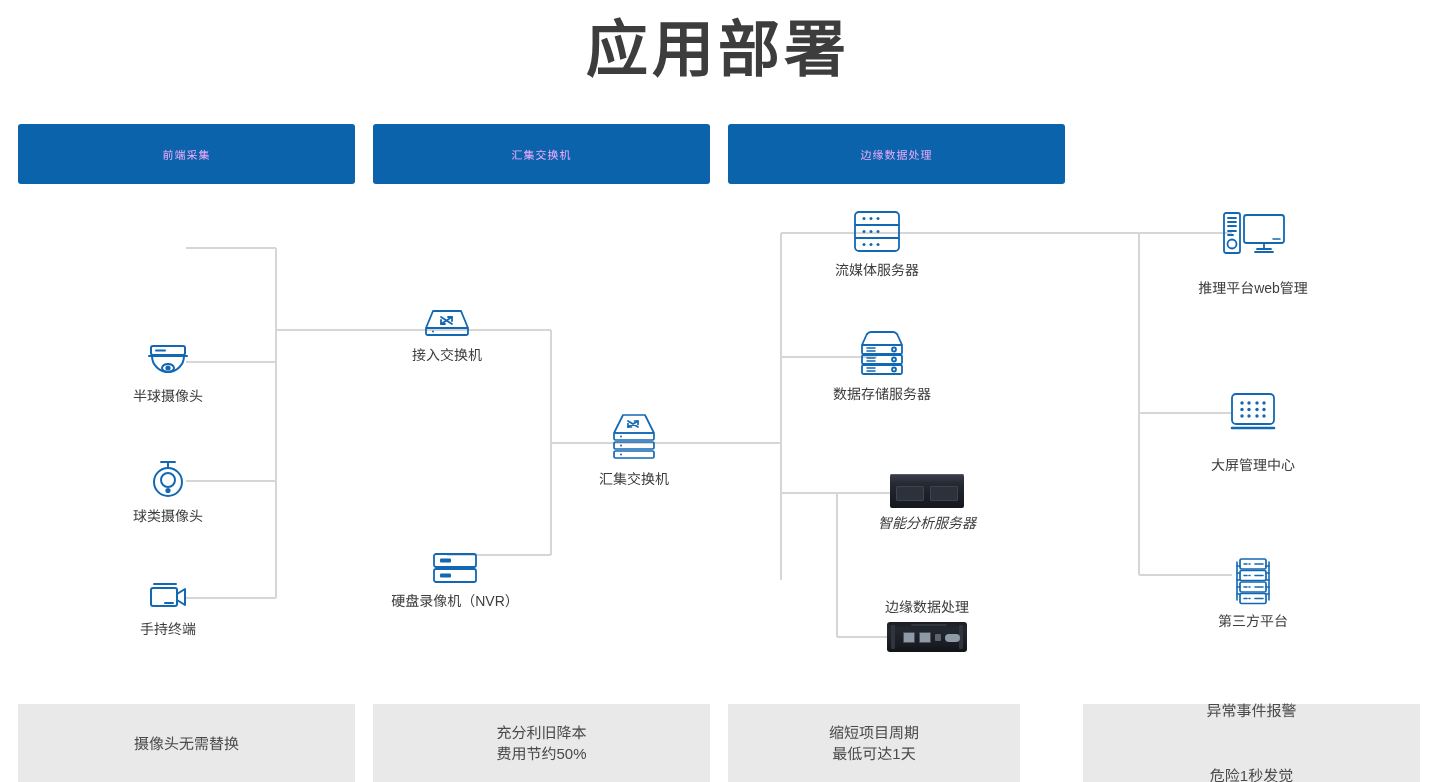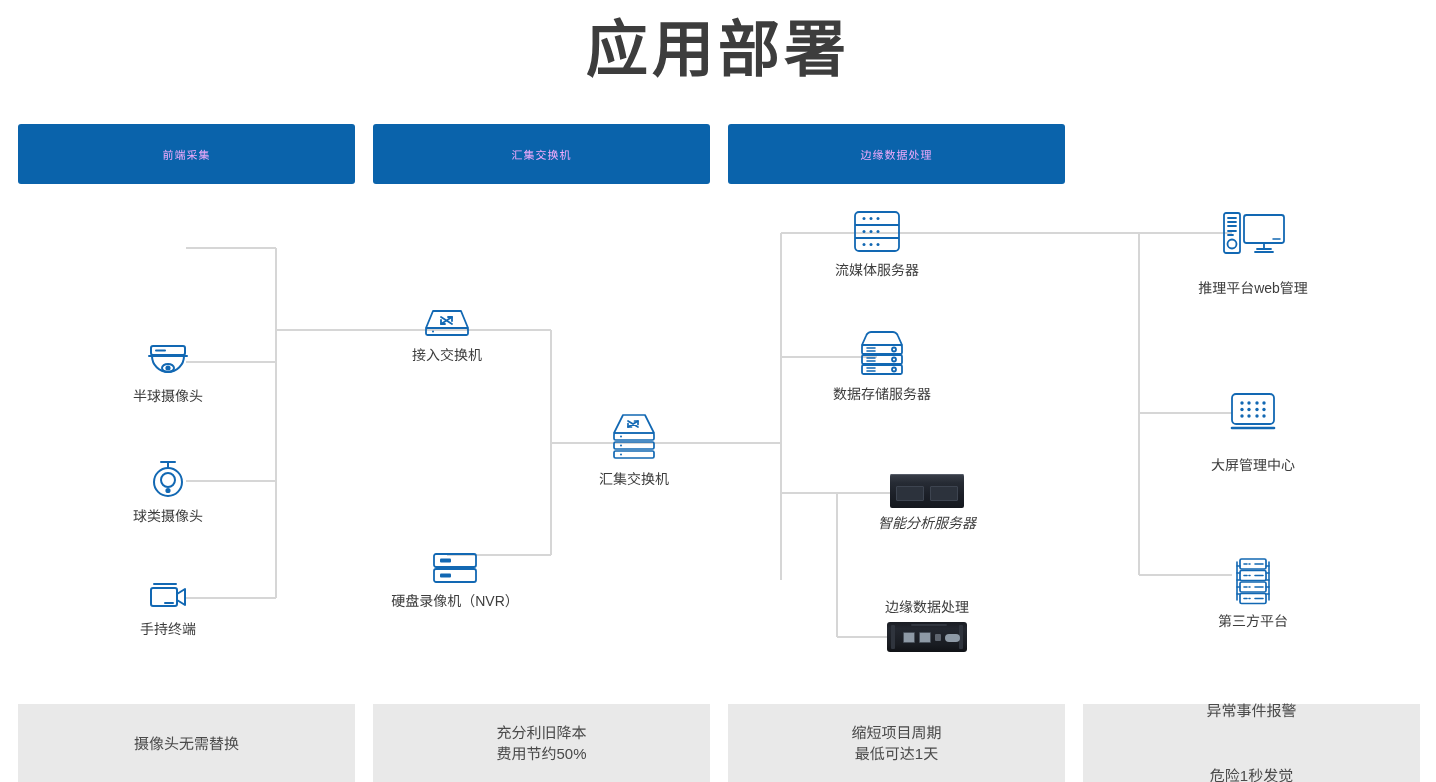--- a/index.html
+++ b/index.html
@@ -46,21 +46,21 @@
     background:#e9e9e9;
     color:#4a4a4a;
     font-size:15px;
     line-height:21px;
     display:flex;align-items:center;justify-content:center;
     text-align:center;
     flex-direction:column;
   }
   .ftr.c1{left:18px;width:337px;}
   .ftr.c2{left:373px;width:337px;}
-  .ftr.c3{left:728px;width:337px;}
+  .ftr.c3{left:728px;width:292px;}
   .ftr.c4{left:1083px;width:337px;gap:44px;}
   .ftr span{display:block;}
 
   
   #wires{position:absolute;left:0;top:0;width:1436px;height:782px;pointer-events:none;}
 
   
   .node{
     position:absolute;
     display:flex;flex-direction:column;align-items:center;

